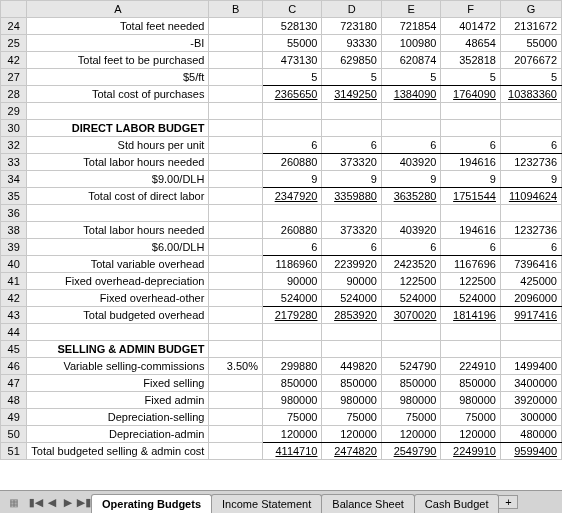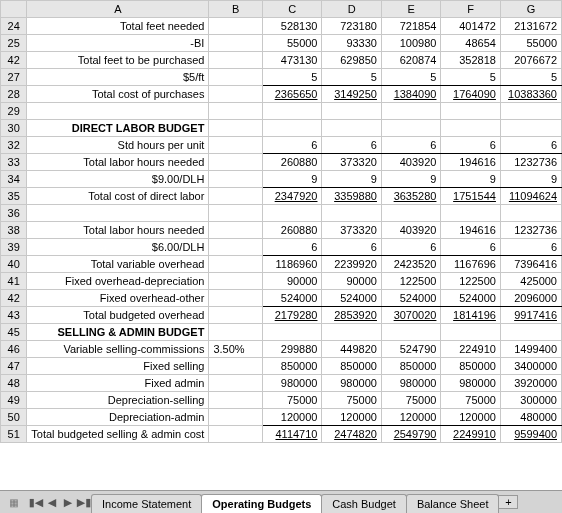--- a/index.html
+++ b/index.html
@@ -1,21 +1,21 @@
 <!DOCTYPE html>
 <html><head>
 <meta charset="utf-8">
 <style>
 html,body{margin:0;padding:0;font-family:Arial,Helvetica,sans-serif;font-size:11px;color:#000;background:#e8e8e8;}
 .grid{border-collapse:collapse;table-layout:fixed;background:#fff;}
 .grid th,.grid td{border:1px solid #c8c8c8;padding:2px 4px;height:14px;box-sizing:border-box;white-space:nowrap;overflow:hidden;}
 .grid th{background:#e6e6e6;font-weight:normal;text-align:center;}
 .rowhdr{background:#e6e6e6;text-align:center;width:28px;}
 .col-A{width:170px;text-align:right;}
-.col-B{width:58px;text-align:left;}
+.col-B{width:58px;text-align:right;}
 .col-n{width:62px;text-align:right;}
 .bold{font-weight:bold;}
 .under{border-bottom:1px solid #000 !important;}
 .totalU{text-decoration:underline;}
 .tabs{display:flex;align-items:center;background:#d4d4d4;border-top:1px solid #999;height:22px;font-size:11px;}
 .navbtn{width:16px;height:18px;display:flex;align-items:center;justify-content:center;color:#555;cursor:pointer;}
 .tab{padding:3px 10px;border:1px solid #999;border-bottom:none;background:#ddd;margin-left:-1px;cursor:pointer;border-radius:3px 3px 0 0;position:relative;top:1px;}
 .tab.active{background:#fff;font-weight:bold;}
 .addtab{width:18px;text-align:center;border:1px solid #999;background:#ddd;margin-left:-1px;cursor:pointer;}
 .corner{width:28px;text-align:center;font-size:10px;color:#777;}
@@ -215,20 +215,30 @@
             <th class="rowhdr">43</th>
             <td class="col-A">Total budgeted overhead</td>
             <td class="col-B"></td>
             <td class="col-n totalU">2179280</td>
             <td class="col-n totalU">2853920</td>
             <td class="col-n totalU">3070020</td>
             <td class="col-n totalU">1814196</td>
             <td class="col-n totalU">9917416</td>
           </tr>
           <tr>
+            <th class="rowhdr">44</th>
+            <td class="col-A"></td>
+            <td class="col-B"></td>
+            <td class="col-n"></td>
+            <td class="col-n"></td>
+            <td class="col-n"></td>
+            <td class="col-n"></td>
+            <td class="col-n"></td>
+          </tr>
+          <tr>
             <th class="rowhdr">45</th>
             <td class="col-A bold">SELLING &amp; ADMIN BUDGET</td>
             <td class="col-B"></td>
             <td class="col-n"></td>
             <td class="col-n"></td>
             <td class="col-n"></td>
             <td class="col-n"></td>
             <td class="col-n"></td>
           </tr>
           <tr>
@@ -295,20 +305,20 @@
 </table>
 </div>
 
 <div class="tabs">
   <div class="corner">▦</div>
   <div class="navbtn">▮◀</div>
   <div class="navbtn">◀</div>
   <div class="navbtn">▶</div>
   <div class="navbtn">▶▮</div>
   <div id="tabhost" style="display:flex;">
+        <div class="tab active">Operating Budgets</div>
         <div class="tab">Income Statement</div>
-        <div class="tab active">Operating Budgets</div>
+        <div class="tab">Balance Sheet</div>
         <div class="tab">Cash Budget</div>
-        <div class="tab">Balance Sheet</div>
       </div>
   <div class="addtab">+</div>
 </div>
 </div>
 
 </body></html>

